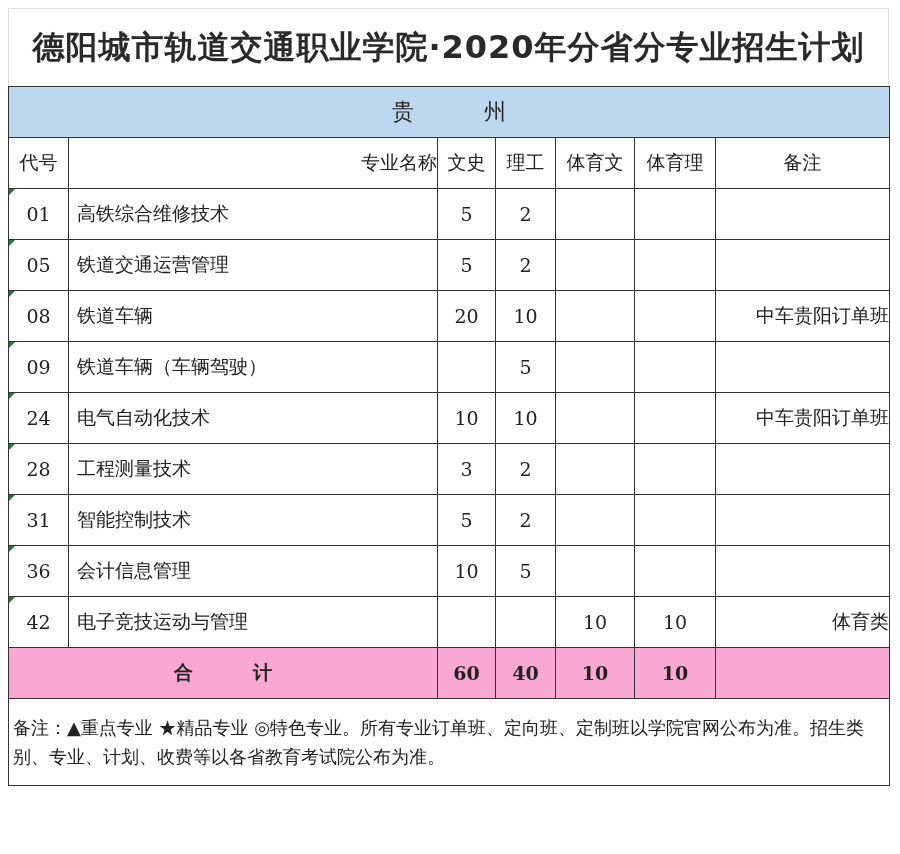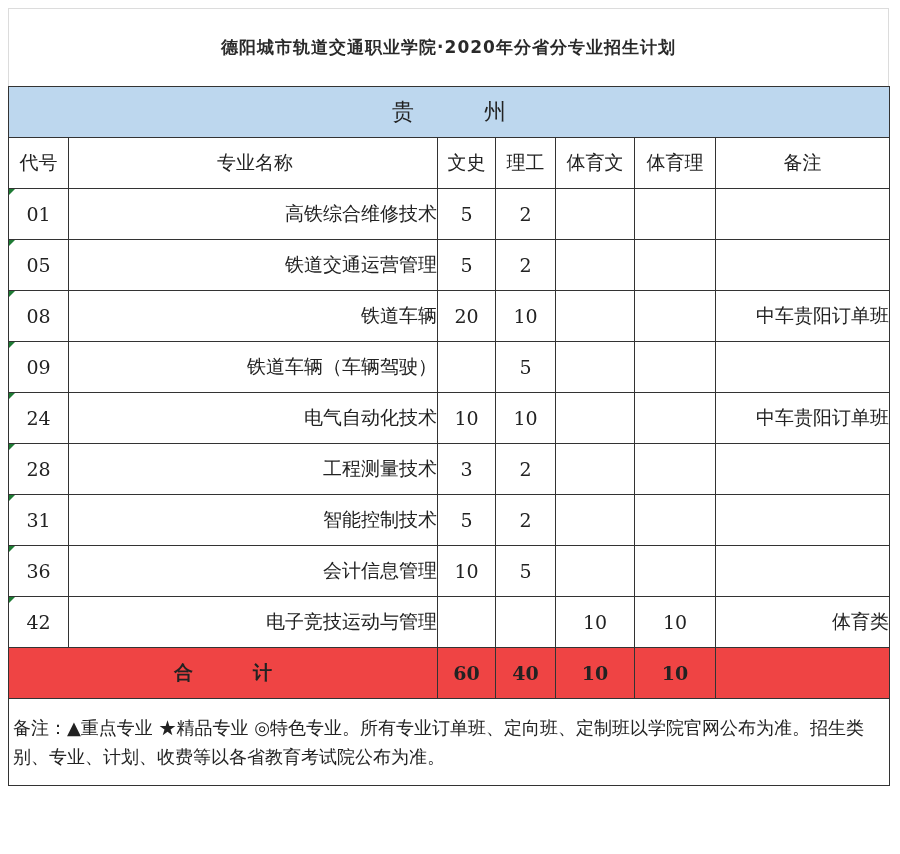--- a/index.html
+++ b/index.html
@@ -2,35 +2,35 @@
 <html><head>
 <meta charset="utf-8">
 <style>
   html, body { margin: 0; padding: 0; background: #ffffff; }
   body { width: 900px; height: 854px; position: relative; overflow: hidden;
          font-family: "DejaVu Serif", "Liberation Serif", serif; color: #222; }
   .sheet { position: absolute; left: 8px; top: 8px; width: 881px; }
   .title-box { height: 77px; border: 1px solid #dcdcdc; border-bottom: none;
                display: flex; align-items: center; justify-content: center;
                font-family: "DejaVu Sans", "Liberation Sans", sans-serif;
-               font-size: 17px; font-weight: bold; color: #2a2a2a; letter-spacing: 1px; }
+               font-size: 32px; font-weight: bold; color: #2a2a2a; letter-spacing: 1px; }
   table { border-collapse: collapse; width: 881px; table-layout: fixed; }
   td { border: 1.5px solid #333; padding: 0; height: 50px; font-size: 19px; }
   .province td { background: #bdd7ee; text-align: center; font-size: 22px;
                  font-family: "DejaVu Sans", "Liberation Sans", sans-serif; margin-top: 20px; }
   .province span.gap { display: inline-block; width: 70px; }
   .hdr td { text-align: center; margin-left: 36px; }
-  .hdr td.name { text-align: center; padding-left: 4px; }
+  .hdr td.name { text-align: right; padding-left: 4px; }
   td.code { text-align: center; position: relative; }
   td.code::before { content: ""; position: absolute; left: 0; top: 0;
                     border-top: 6px solid #1e7b34; border-right: 6px solid transparent; }
-  td.name { text-align: right; padding-left: 0; }
+  td.name { text-align: left; padding-left: 8px; }
   td.num { text-align: center; }
   td.note { text-align: right; padding-left: 5px; }
-  .total td { background: #ef4444; font-weight: bold; text-align: center; }
+  .total td { background: #f9a8d4; font-weight: bold; text-align: center; }
   .total td.label span.gap { display: inline-block; width: 60px; }
   .notes td { height: 82px; font-size: 18px; line-height: 29px; padding: 2px 4px;
               vertical-align: middle; }
 </style>
 </head>
 <body>
 
 <div class="sheet">
   <div class="title-box">德阳城市轨道交通职业学院·2020年分省分专业招生计划</div>
   <table>

